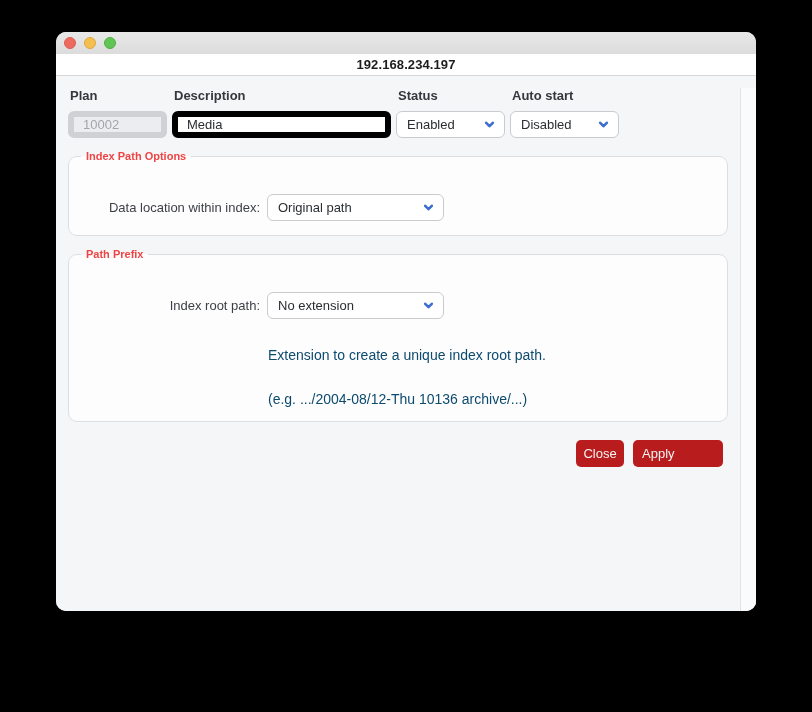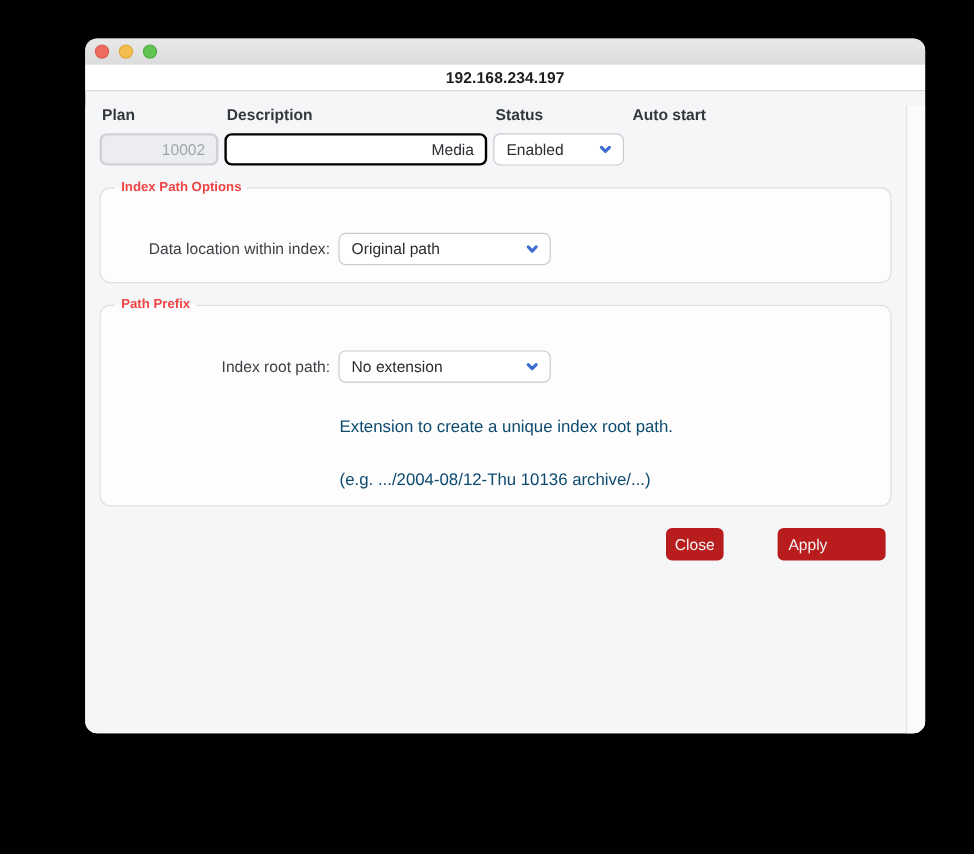--- a/index.html
+++ b/index.html
@@ -1,18 +1,18 @@
 <!DOCTYPE html>
 <html><head>
 <meta charset="utf-8">
 <style>
   * { margin:0; padding:0; box-sizing:border-box; }
   html,body { width:812px; height:712px; background:#000; font-family:"Liberation Sans", sans-serif; }
   .window {
-    position:absolute; left:71px; top:32px; width:700px; height:579px;
+    position:absolute; left:56px; top:32px; width:700px; height:579px;
     border-radius:10px; overflow:hidden; background:#f5f6f8;
     box-shadow:0 18px 40px rgba(0,0,0,.55);
   }
   
   .titlebar {
     height:22px; background:linear-gradient(180deg,#e9e8e9,#dddcdd);
     display:flex; align-items:center; padding-left:8px;
   }
   .tl { width:12px; height:12px; border-radius:50%; margin-right:8px; display:inline-block; }
   .tl.red { background:#ed6a5e; border:0.5px solid #d95f54; }
@@ -40,22 +40,22 @@
   }
   .tab-track-active {
     position:absolute; top:-1px; left:71px; width:79px; height:4px;
     background:#3a6cc6; border-radius:1px;
   }
   
   .form-row { display:flex; gap:5px; margin:12px 0 0 12px; }
   .fcol { display:flex; flex-direction:column; }
   .flabel { font-size:13px; font-weight:700; color:#34373b; margin:0 0 8px 2px; }
   .tinput {
-    height:27px; border:2px solid #000000; border-radius:6px; background:#fff;
-    font-family:"Liberation Sans", sans-serif; font-size:13px; color:#2a2d31; padding:0 9px; outline:none; width:100%;text-align:right;
+    height:27px; border:6px solid #000000; border-radius:6px; background:#fff;
+    font-family:"Liberation Sans", sans-serif; font-size:13px; color:#2a2d31; padding:0 9px; outline:none; width:100%;
   }
   .tinput:disabled { background:#ecedf0; border-color:#cfd1d4; color:#a2a6ac; }
   .w-plan { width:99px; } .w-desc { width:219px; } .w-sel { width:109px; }
   
   .select {
     height:27px; border:1px solid #c9cbcf; border-radius:6px; background:#fff;
     display:flex; align-items:center; justify-content:space-between;
     font-size:13px; color:#2a2d31; padding:0 8px 0 10px; cursor:default;
   }
   .chev { flex:0 0 auto; margin-left:6px; }
@@ -71,21 +71,21 @@
   .fs-label { text-align:right; padding-right:7px; font-size:13px; color:#3c3f44; }
   .fs-select { width:177px; }
   .hint { font-size:14px; color:#0c4a6e; grid-column:2; margin-left:1px; }
   
   .btn-row { display:flex; justify-content:flex-end; gap:9px; margin:18px 33px 0 0; }
   .btn {
     height:27px; border:none; border-radius:5px; background:#b91c1c; color:#f2f3f5;
     font-family:"Liberation Sans", sans-serif; font-size:13px; cursor:default;
   }
   .btn-close { width:48px; text-align:center; }
-  .btn-apply { width:90px; text-align:left; padding-left:9px;margin-left:36px; }
+  .btn-apply { width:90px; text-align:left; padding-left:9px; }
 </style>
 </head>
 <body>
 
 <div class="window">
 
   <div class="titlebar">
     <span class="tl red"></span>
     <span class="tl yellow"></span>
     <span class="tl green"></span>
@@ -113,20 +113,26 @@
         <span class="flabel">Status</span>
         <div class="select">
           <span>Enabled</span>
           <svg class="chev" width="13" height="13" viewBox="0 0 13 13">
               <path d="M3.2 4.8 L6.5 8.2 L9.8 4.8" fill="none" stroke="#3b6ed0" stroke-width="2.6" stroke-linecap="round" stroke-linejoin="round"></path>
             </svg>
         </div>
       </div>
       <div class="fcol w-sel">
         <span class="flabel">Auto start</span>
+        <div class="select">
+          <span>Disabled</span>
+          <svg class="chev" width="13" height="13" viewBox="0 0 13 13">
+              <path d="M3.2 4.8 L6.5 8.2 L9.8 4.8" fill="none" stroke="#3b6ed0" stroke-width="2.6" stroke-linecap="round" stroke-linejoin="round"></path>
+            </svg>
+        </div>
       </div>
     </div>
 
     <fieldset>
       <legend>Index Path Options</legend>
       <div class="fs-grid">
         <span class="fs-label">Data location within index:</span>
         <div class="select fs-select">
           <span>Original path</span>
           <svg class="chev" width="13" height="13" viewBox="0 0 13 13">

